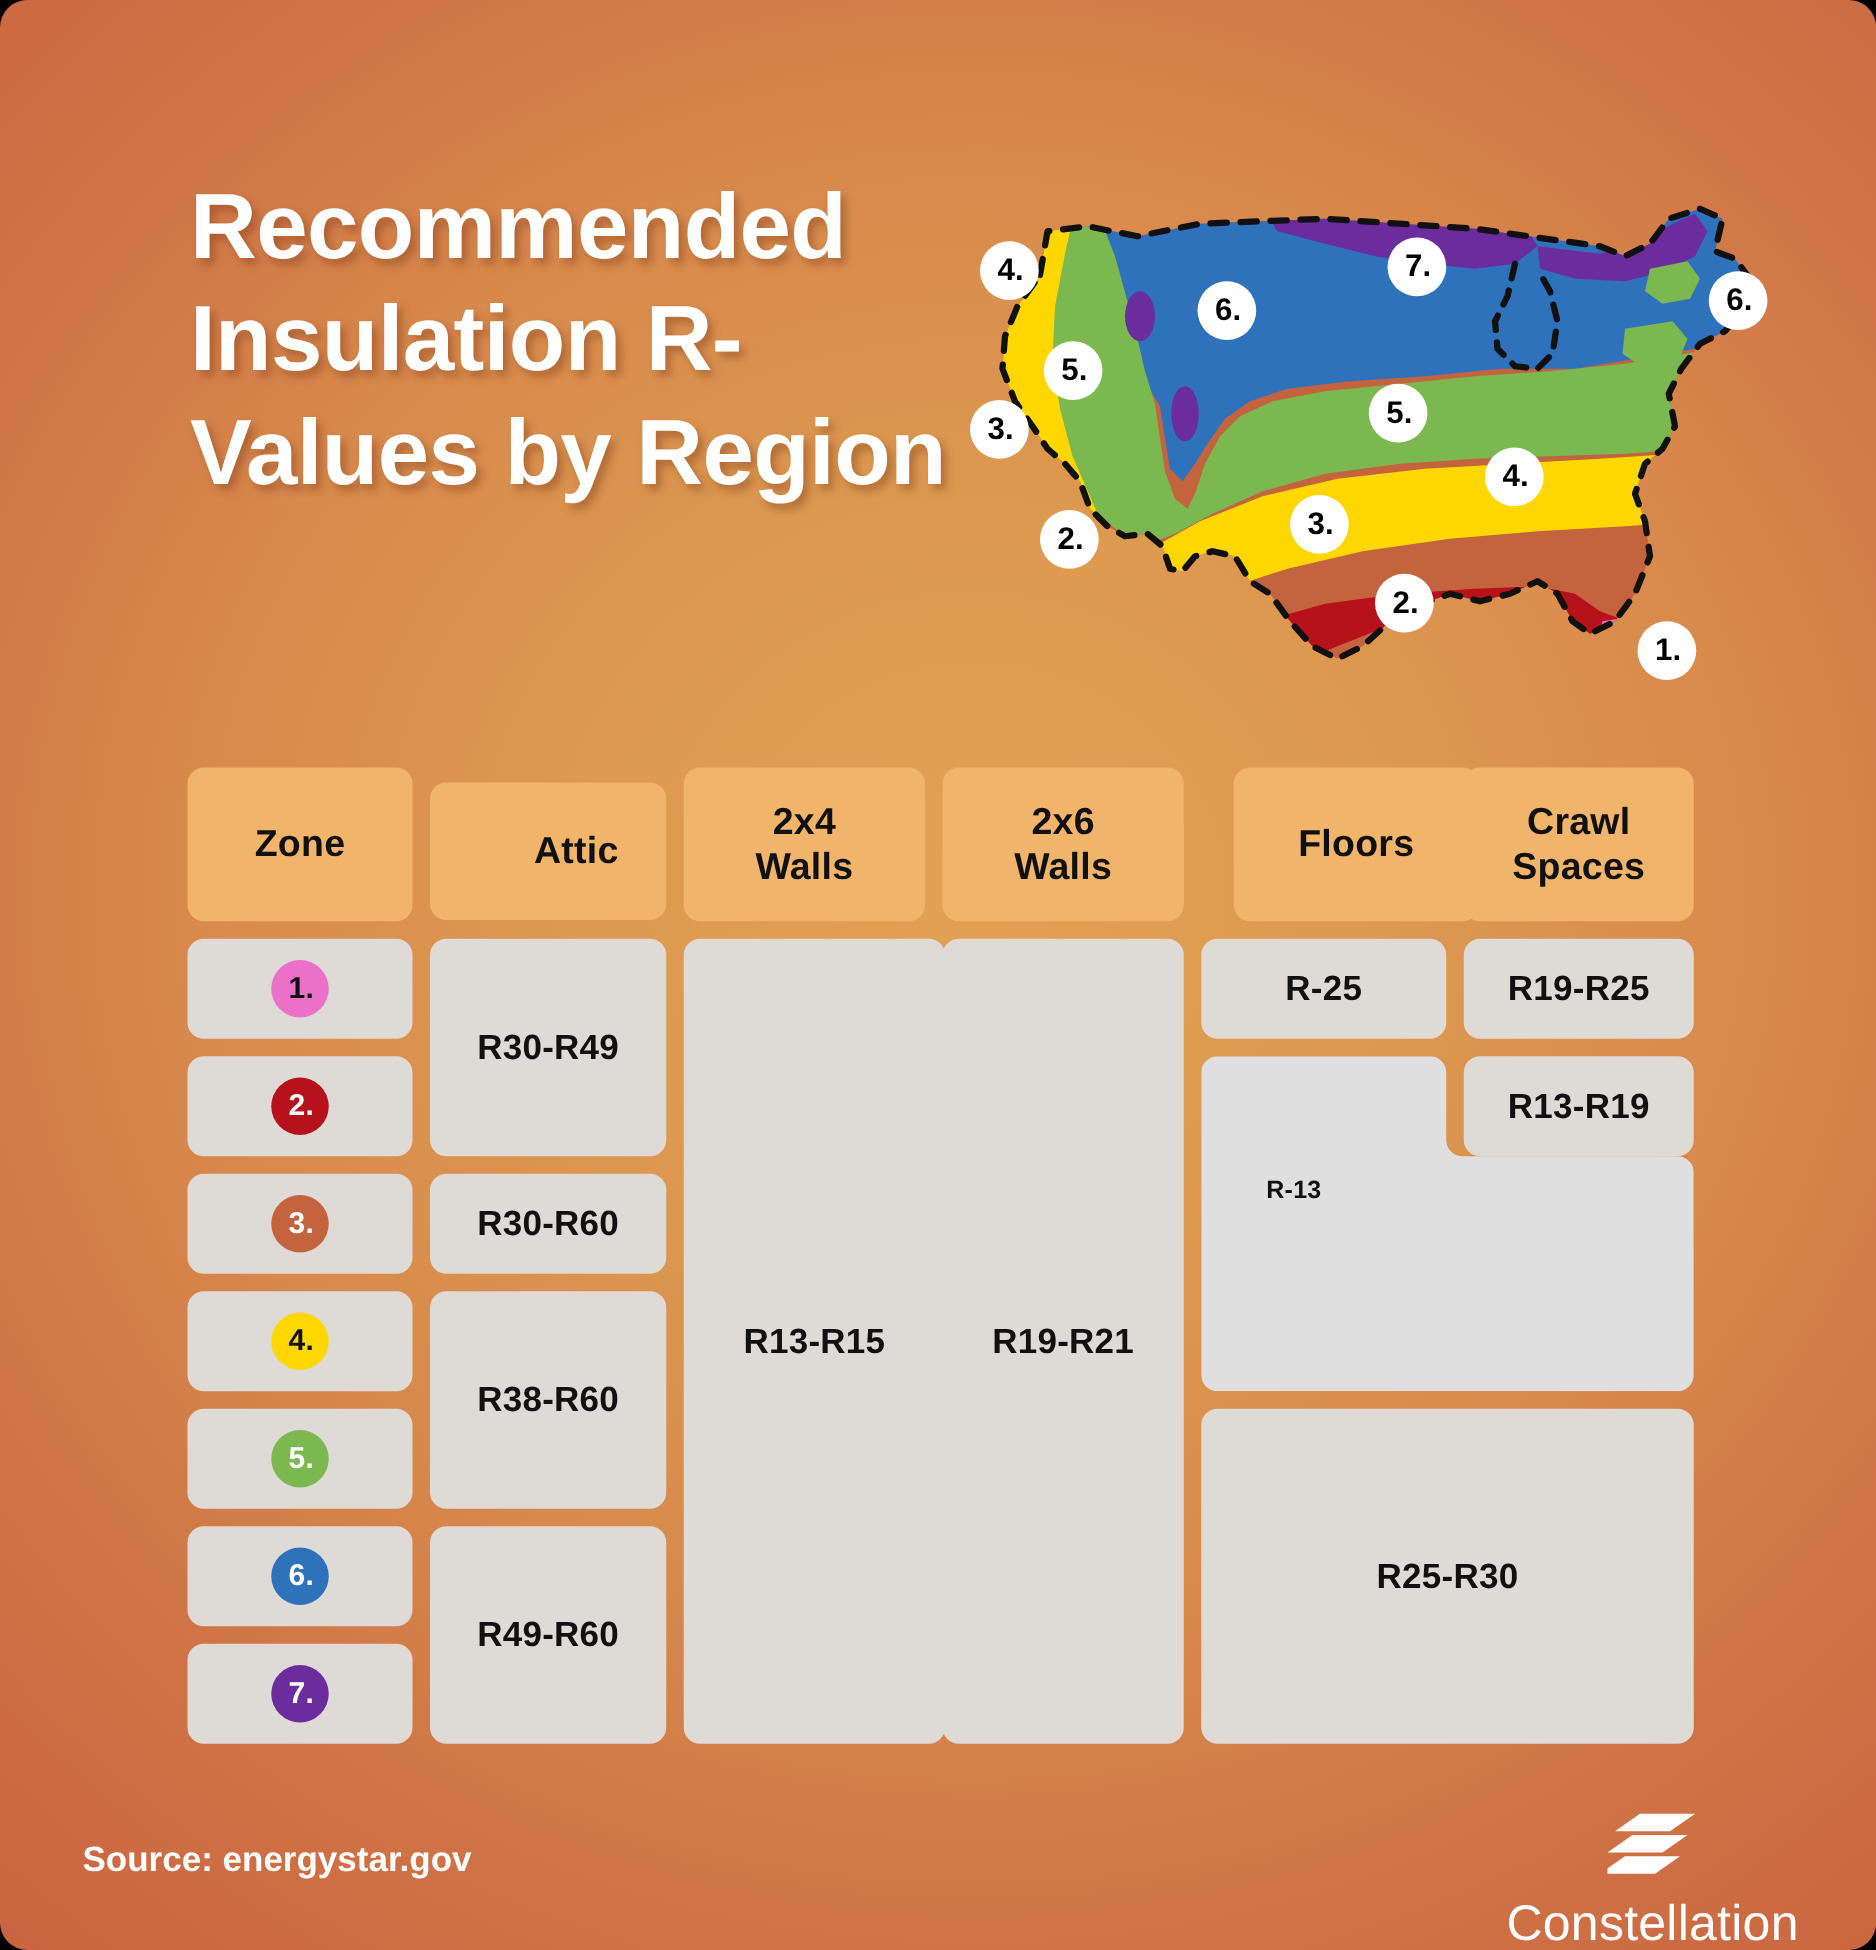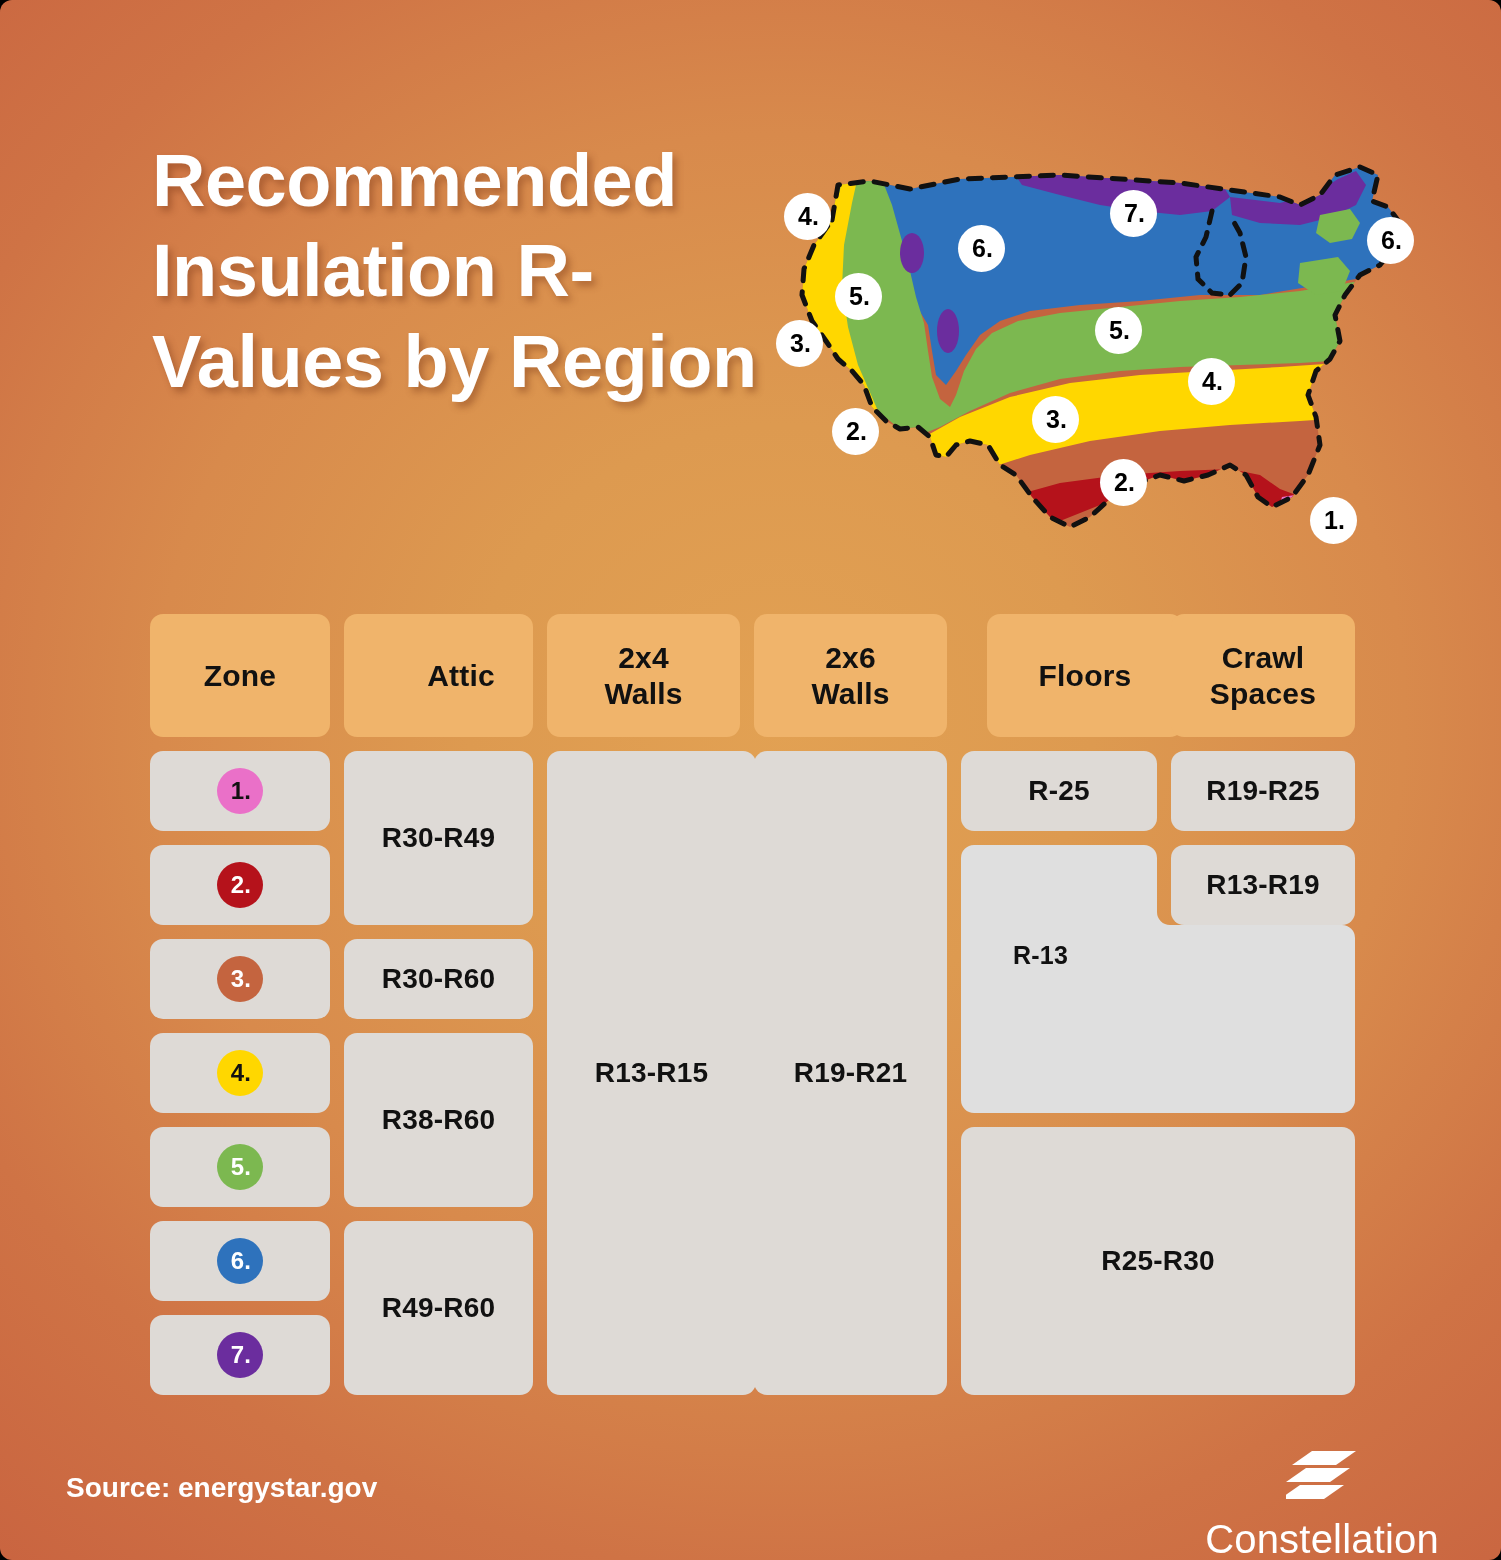--- a/index.html
+++ b/index.html
@@ -8,21 +8,21 @@
     width: 1501px;
     height: 1560px;
     background: #000000;
     font-family: "Liberation Sans", sans-serif;
   }
 
   #poster {
     position: relative;
     width: 1501px;
     height: 1560px;
-    border-radius: 12px;
+    border-radius: 22px;
     overflow: hidden;
     background: radial-gradient(ellipse 80% 72% at 52% 46%,
                 #e2a153 0%,
                 #dd9a50 26%,
                 #d88a4c 52%,
                 #cf7345 76%,
                 #c96440 100%);
   }
 
   
@@ -104,21 +104,21 @@
     font-size: 24px;
     font-weight: bold;
     line-height: 1;
     padding-left: 2px;
   }
 
   
   .lsvg { position: absolute; left: 0; top: 0; }
   .ltext {
     position: absolute;
-    font-size: 25px;
+    font-size: 20px;
     font-weight: bold;
     color: #111111;
     white-space: nowrap;
   }
 
   
   #source {
     position: absolute;
     left: 66px;
     top: 1472px;
@@ -269,21 +269,21 @@
     <div class="map-pin" style="left:550px; top:352px;">
         <span>1.</span>
       </div>
   </div>
 
   <div id="table">
 
     <div class="cell head" style="left:0px;   top:0px; width:180px; height:123px;">
         <span>Zone</span>
       </div>
-    <div class="cell head" style="left:194px; top:0px; width:189px; height:123px;padding-left:45px;">
+    <div class="cell head" style="left:194px; top:12px; width:189px; height:110px;padding-left:45px;">
         <span>Attic</span>
       </div>
     <div class="cell head" style="left:397px; top:0px; width:193px; height:123px;">
         <span class="ml">2x4<br>Walls</span>
       </div>
     <div class="cell head" style="left:604px; top:0px; width:193px; height:123px;">
         <span class="ml">2x6<br>Walls</span>
       </div>
     <div class="cell head" style="left:837px; top:0px; width:196px; height:123px;">
         <span>Floors</span>

